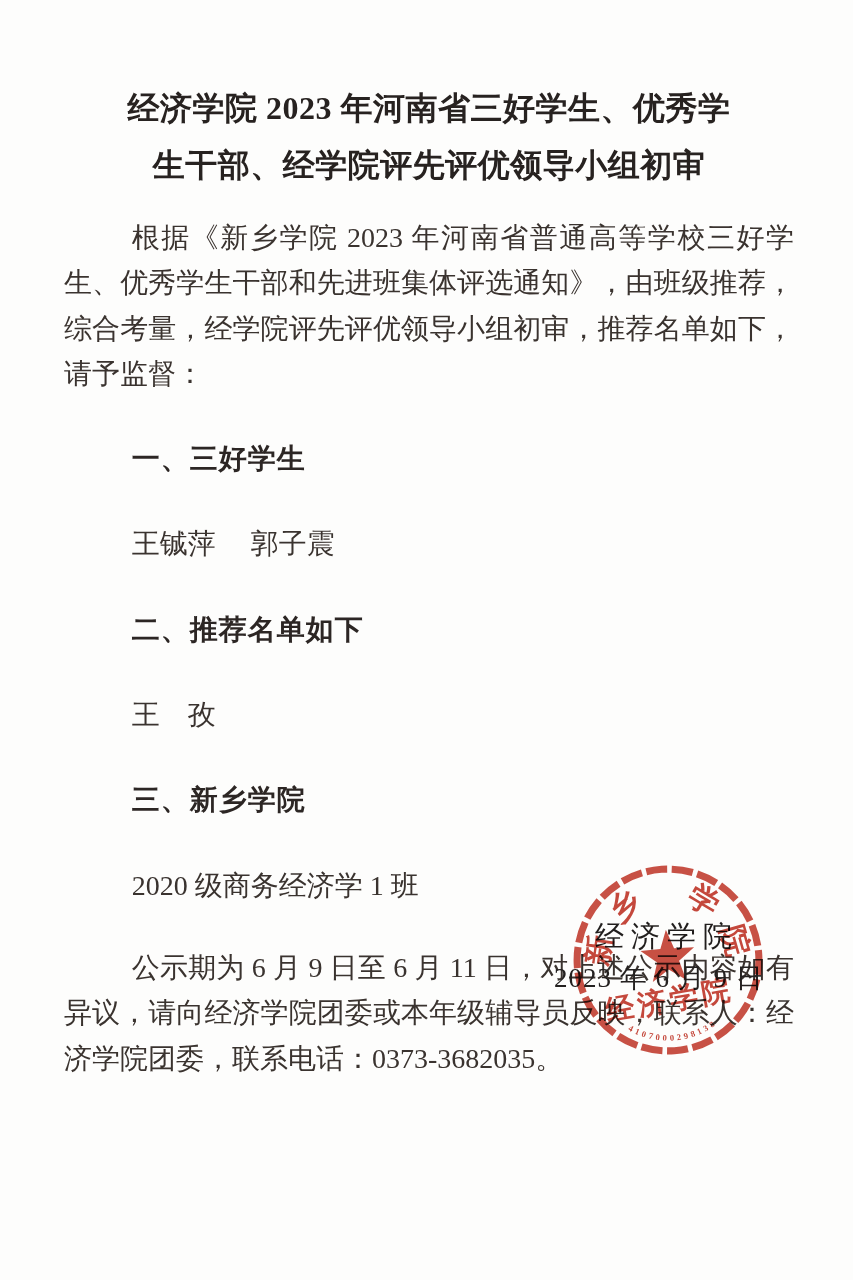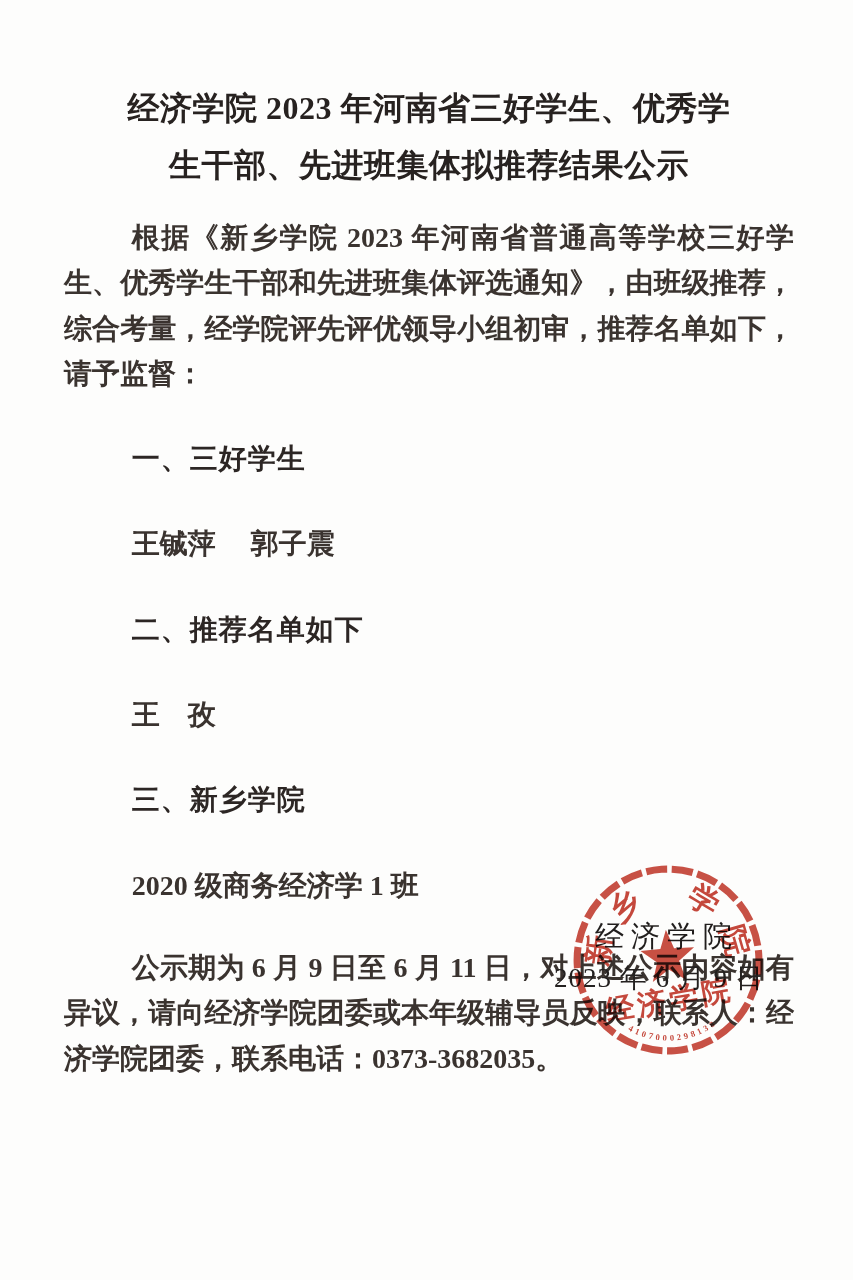--- a/index.html
+++ b/index.html
@@ -27,21 +27,21 @@
     font-family: "Liberation Serif", serif;
   }
   .bodytext {
     font-size: 28px;
     line-height: 45.3px;
     text-align: justify;
     color: #3a332f;
     margin-top: 40px;
   }
   .intro { margin-top: 21px; }
-  .indent { text-indent: 2.42em; font-weight: bold; }
+  .indent { text-indent: 2.42em; }
   .section-heading {
     font-weight: 700;
     color: #2c2624;
     font-family: "Liberation Sans", sans-serif;
     letter-spacing: 1px;
   }
   .closing { margin-top: 37px; }
 
   
   .sig-org {
@@ -67,21 +67,21 @@
   .seal-text { font-family: "Liberation Serif", serif; font-weight: 700; }
 </style>
 </head>
 <body>
 
 <div class="page">
   <div class="doc">
 
     <div class="title">
       <div>经济学院 2023 年河南省三好学生、优秀学</div>
-      <div>生干部、先进班集体拟推荐结果公示</div>
+      <div>生干部、经学院评先评优领导小组初审</div>
     </div>
 
     <p class="bodytext intro indent">根据《新乡学院 2023 年河南省普通高等学校三好学生、优秀学生干部和先进班集体评选通知》，由班级推荐，综合考量，经学院评先评优领导小组初审，推荐名单如下，请予监督：</p>
 
     <div>
       <div>
         <p class="bodytext indent section-heading">一、三好学生</p>
         <p class="bodytext indent">王铖萍　 郭子震</p>
       </div>
       <div>

